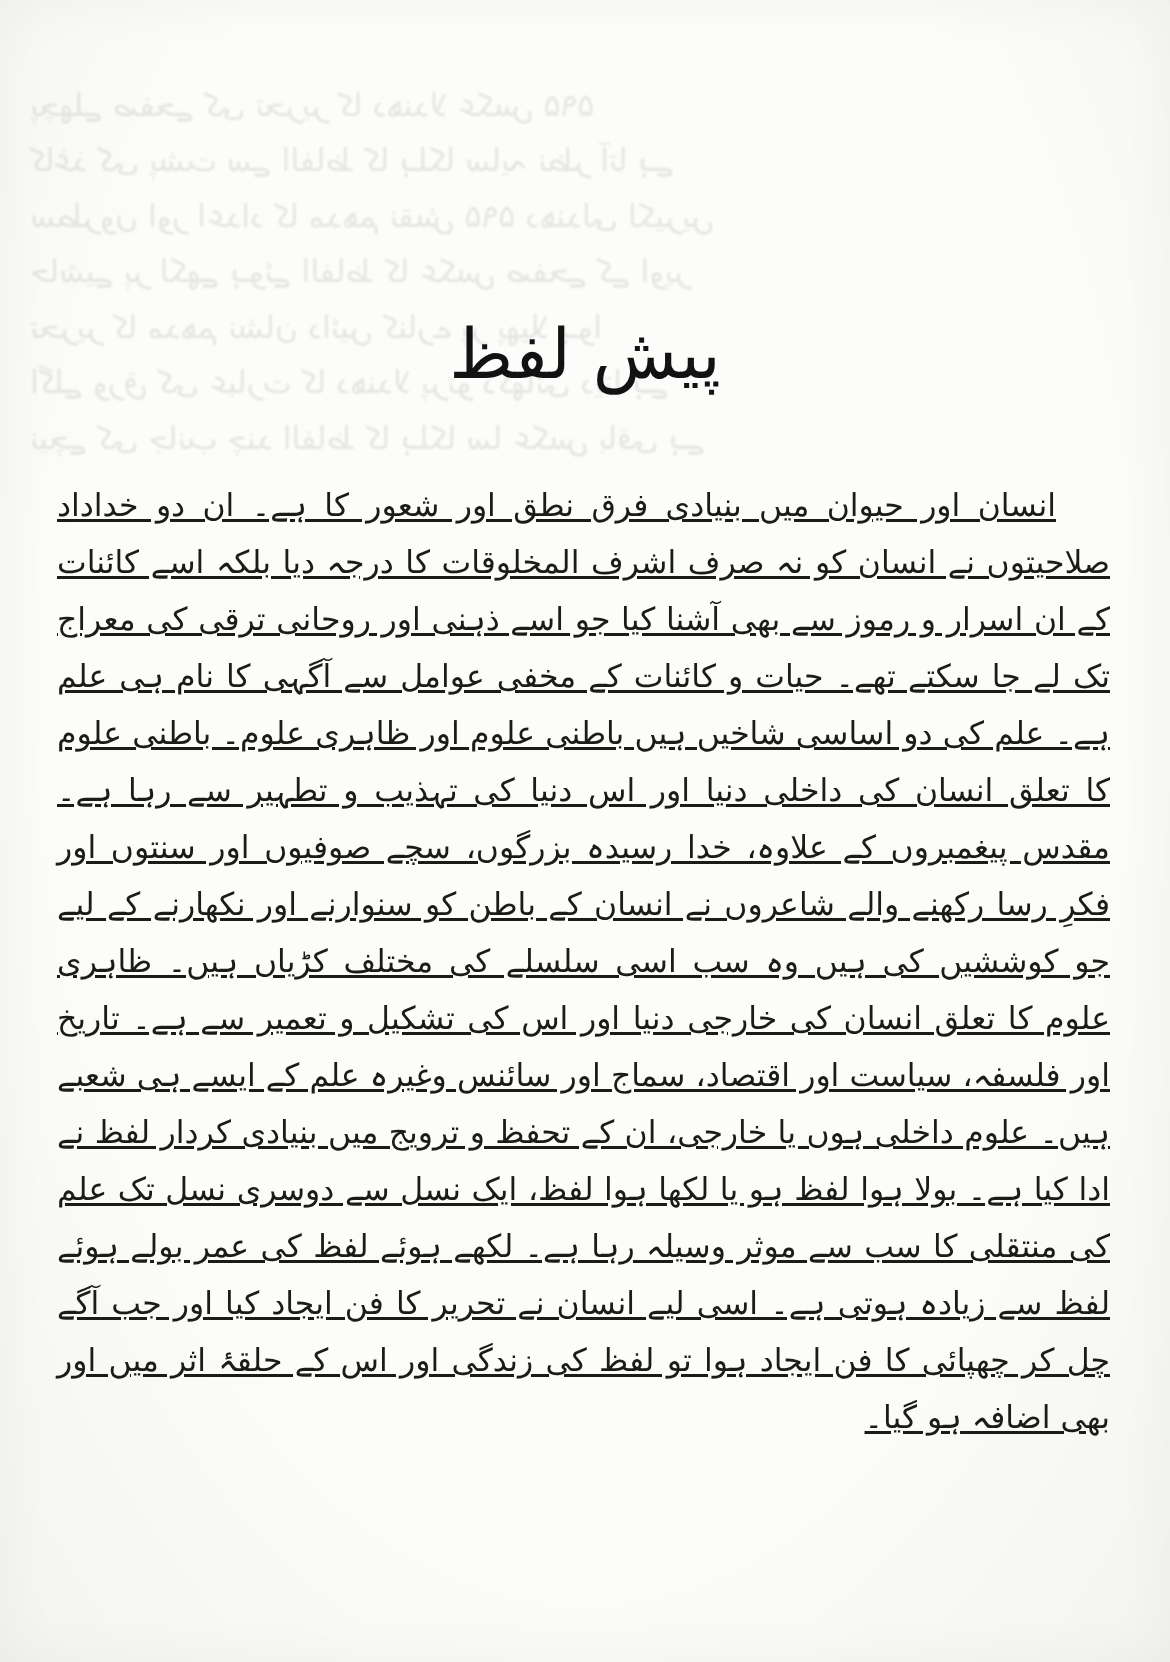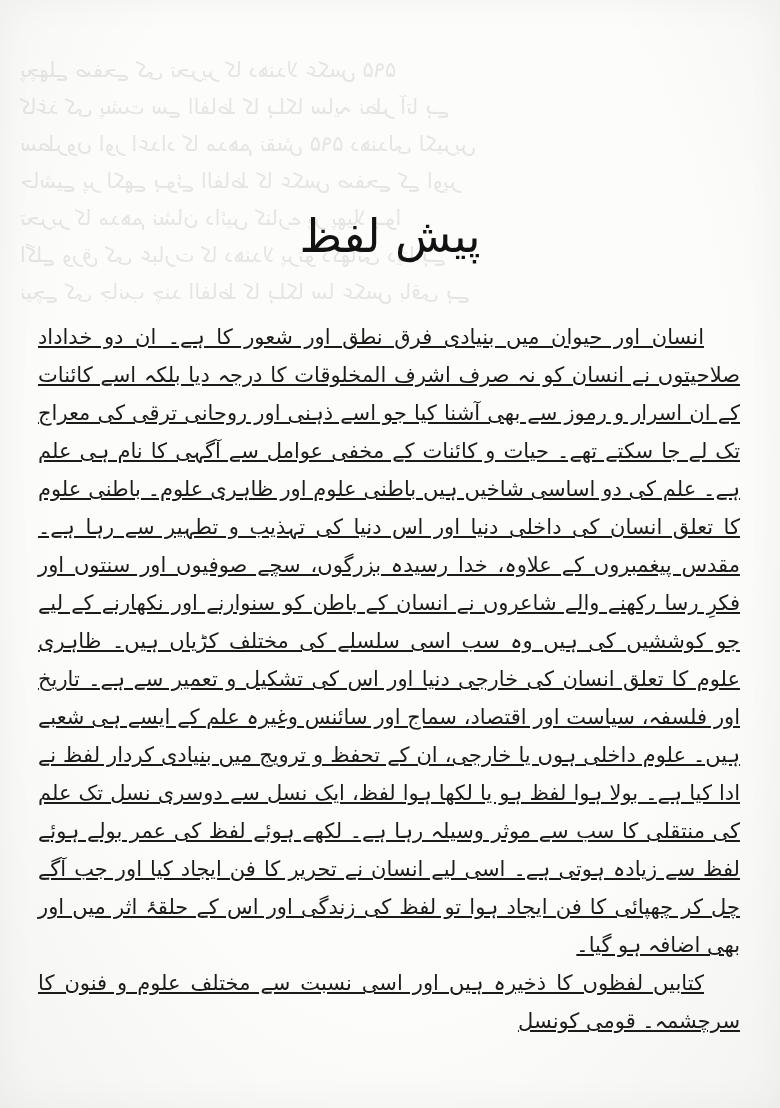--- a/index.html
+++ b/index.html
@@ -87,16 +87,15 @@
     <div>حاشیے پر لکھے ہوئے الفاظ کا عکس صفحے کے اوپر</div>
     <div>تحریر کا مدھم نشان دائیں کنارے پر پھیلا ہوا</div>
     <div>اگلے ورق کی عبارت کا دھندلا پرتو دکھائی دیتا ہے</div>
     <div>نیچے کی جانب چند الفاظ کا ہلکا سا عکس باقی ہے</div>
   </div>
 
   <h1 class="title">پیش لفظ</h1>
 
   <div class="body-text">
     <p>انسان اور حیوان میں بنیادی فرق نطق اور شعور کا ہے۔ ان دو خداداد صلاحیتوں نے انسان کو نہ صرف اشرف المخلوقات کا درجہ دیا بلکہ اسے کائنات کے ان اسرار و رموز سے بھی آشنا کیا جو اسے ذہنی اور روحانی ترقی کی معراج تک لے جا سکتے تھے۔ حیات و کائنات کے مخفی عوامل سے آگہی کا نام ہی علم ہے۔ علم کی دو اساسی شاخیں ہیں باطنی علوم اور ظاہری علوم۔ باطنی علوم کا تعلق انسان کی داخلی دنیا اور اس دنیا کی تہذیب و تطہیر سے رہا ہے۔ مقدس پیغمبروں کے علاوہ، خدا رسیدہ بزرگوں، سچے صوفیوں اور سنتوں اور فکرِ رسا رکھنے والے شاعروں نے انسان کے باطن کو سنوارنے اور نکھارنے کے لیے جو کوششیں کی ہیں وہ سب اسی سلسلے کی مختلف کڑیاں ہیں۔ ظاہری علوم کا تعلق انسان کی خارجی دنیا اور اس کی تشکیل و تعمیر سے ہے۔ تاریخ اور فلسفہ، سیاست اور اقتصاد، سماج اور سائنس وغیرہ علم کے ایسے ہی شعبے ہیں۔ علوم داخلی ہوں یا خارجی، ان کے تحفظ و ترویج میں بنیادی کردار لفظ نے ادا کیا ہے۔ بولا ہوا لفظ ہو یا لکھا ہوا لفظ، ایک نسل سے دوسری نسل تک علم کی منتقلی کا سب سے موثر وسیلہ رہا ہے۔ لکھے ہوئے لفظ کی عمر بولے ہوئے لفظ سے زیادہ ہوتی ہے۔ اسی لیے انسان نے تحریر کا فن ایجاد کیا اور جب آگے چل کر چھپائی کا فن ایجاد ہوا تو لفظ کی زندگی اور اس کے حلقۂ اثر میں اور بھی اضافہ ہو گیا۔</p>
-    <p>کتابیں لفظوں کا ذخیرہ ہیں اور اسی نسبت سے مختلف علوم و فنون کا سرچشمہ۔ قومی کونسل</p>
   </div>
 
 </div>
 
 </body></html>

